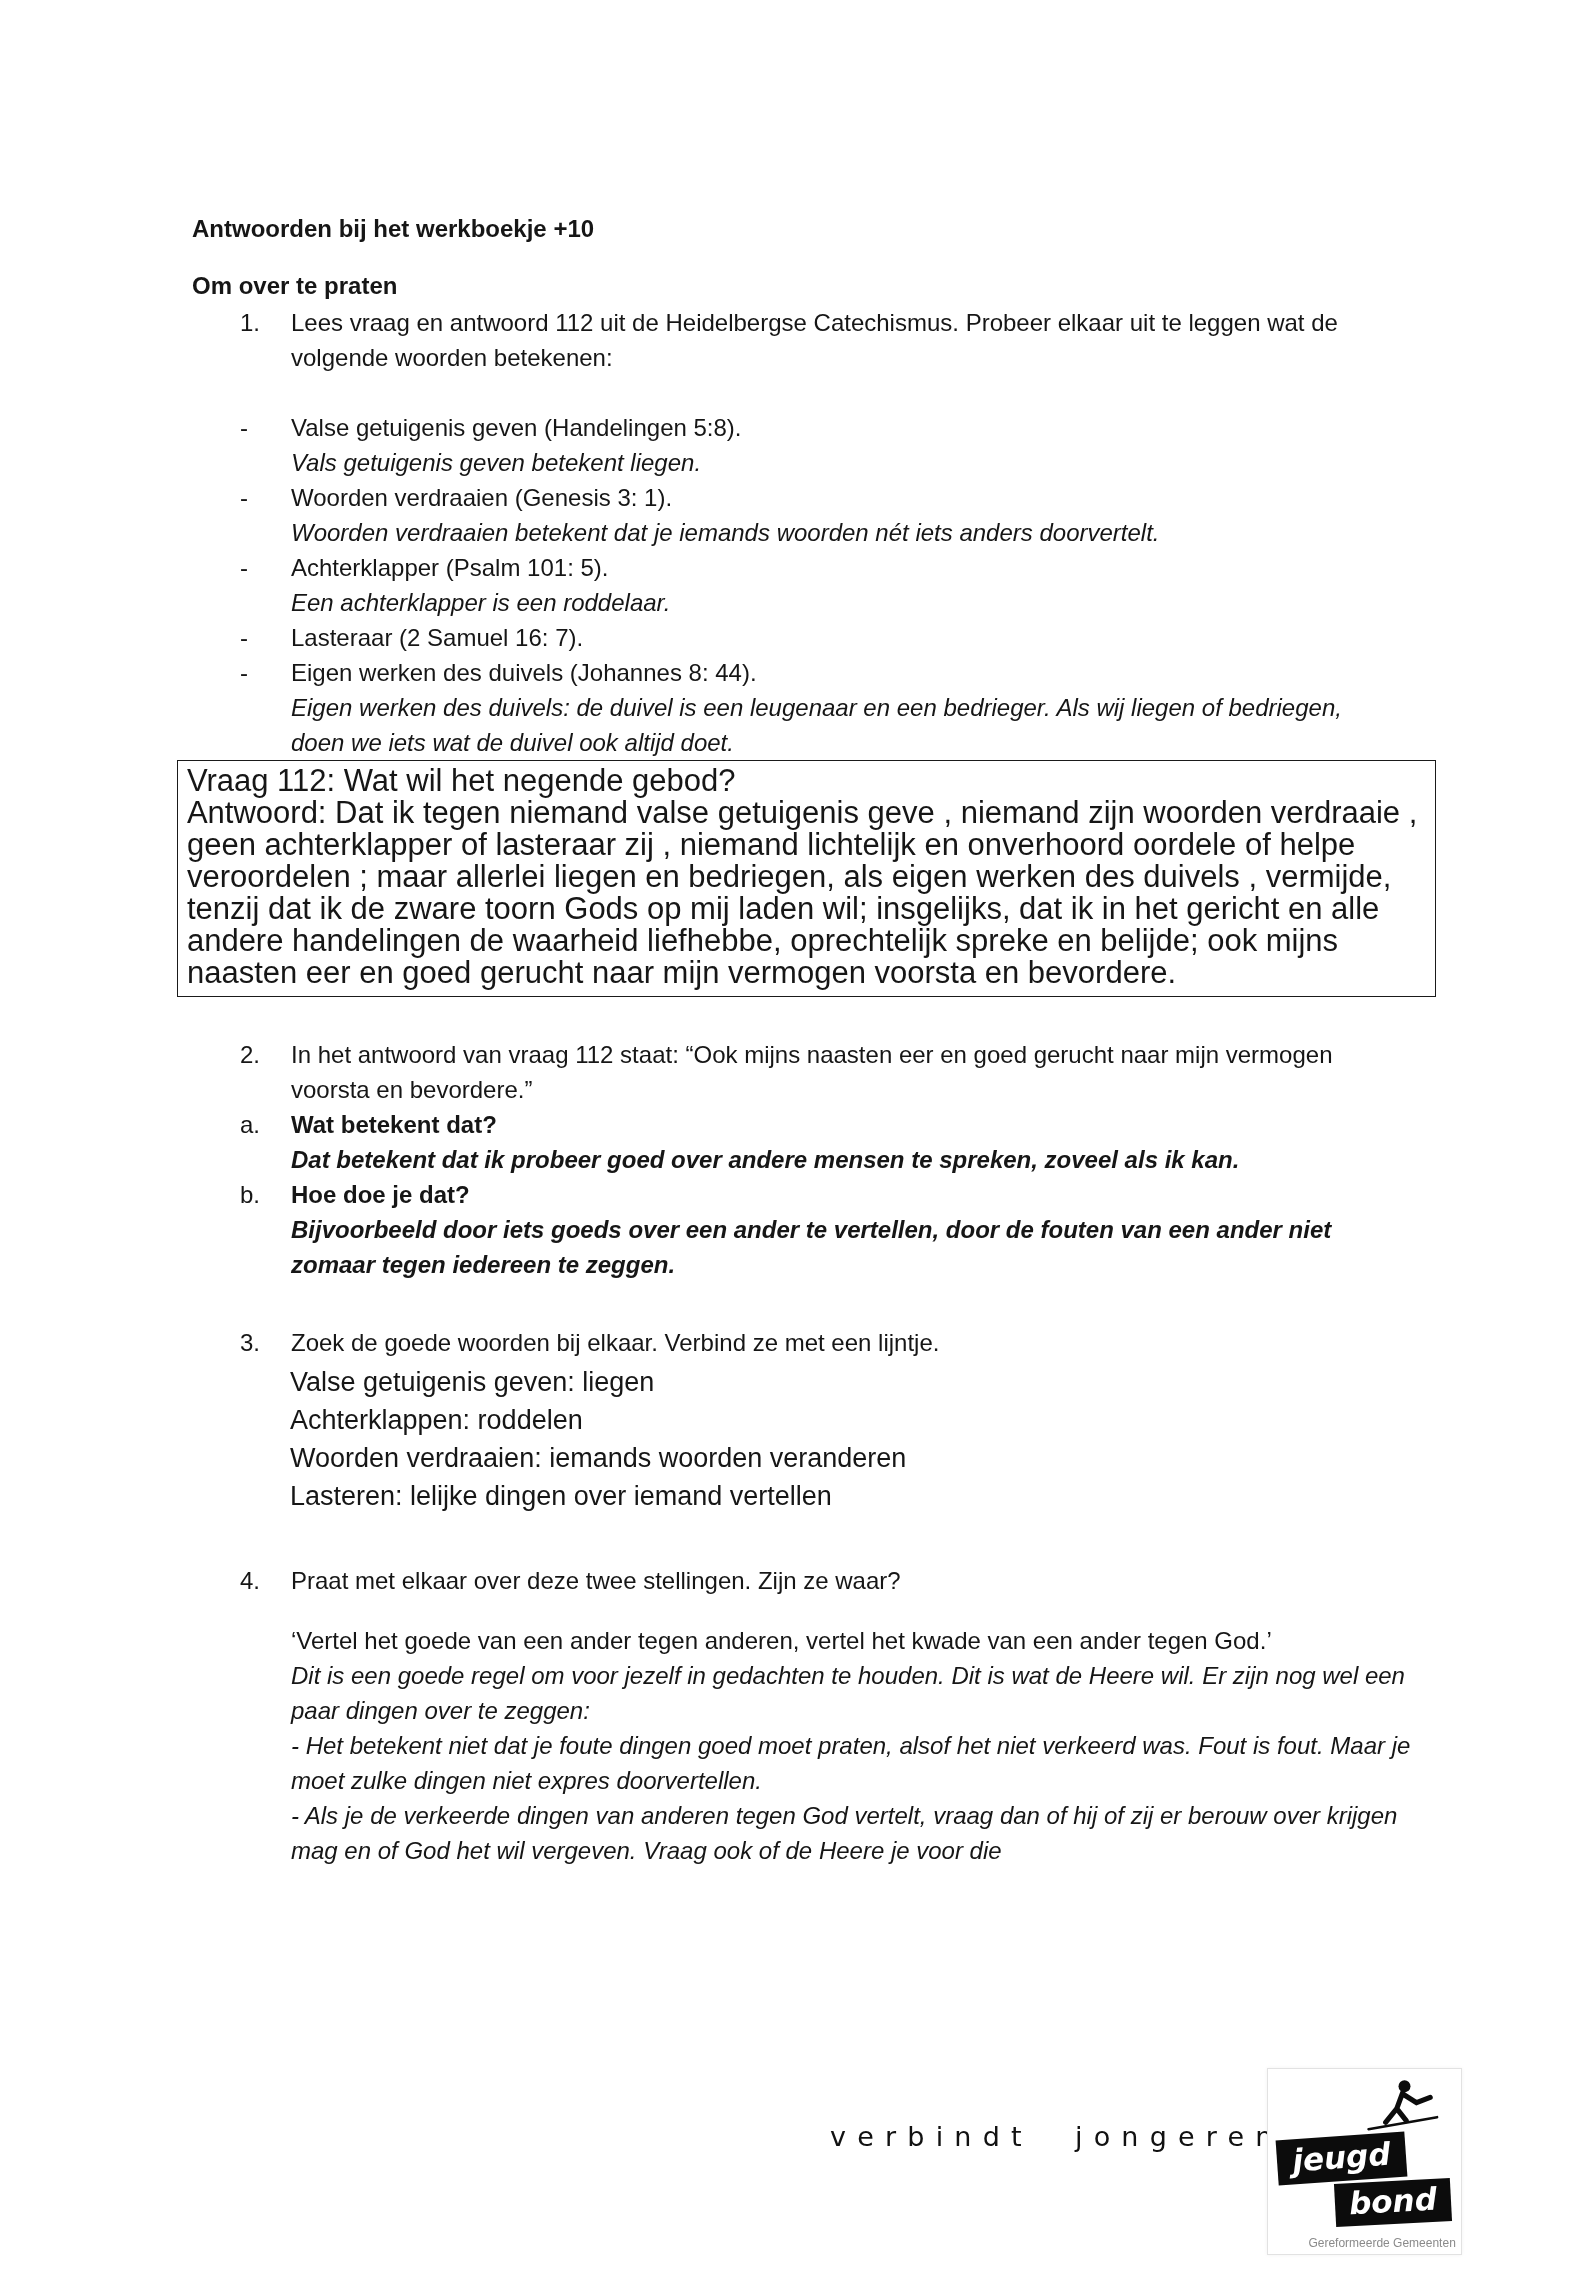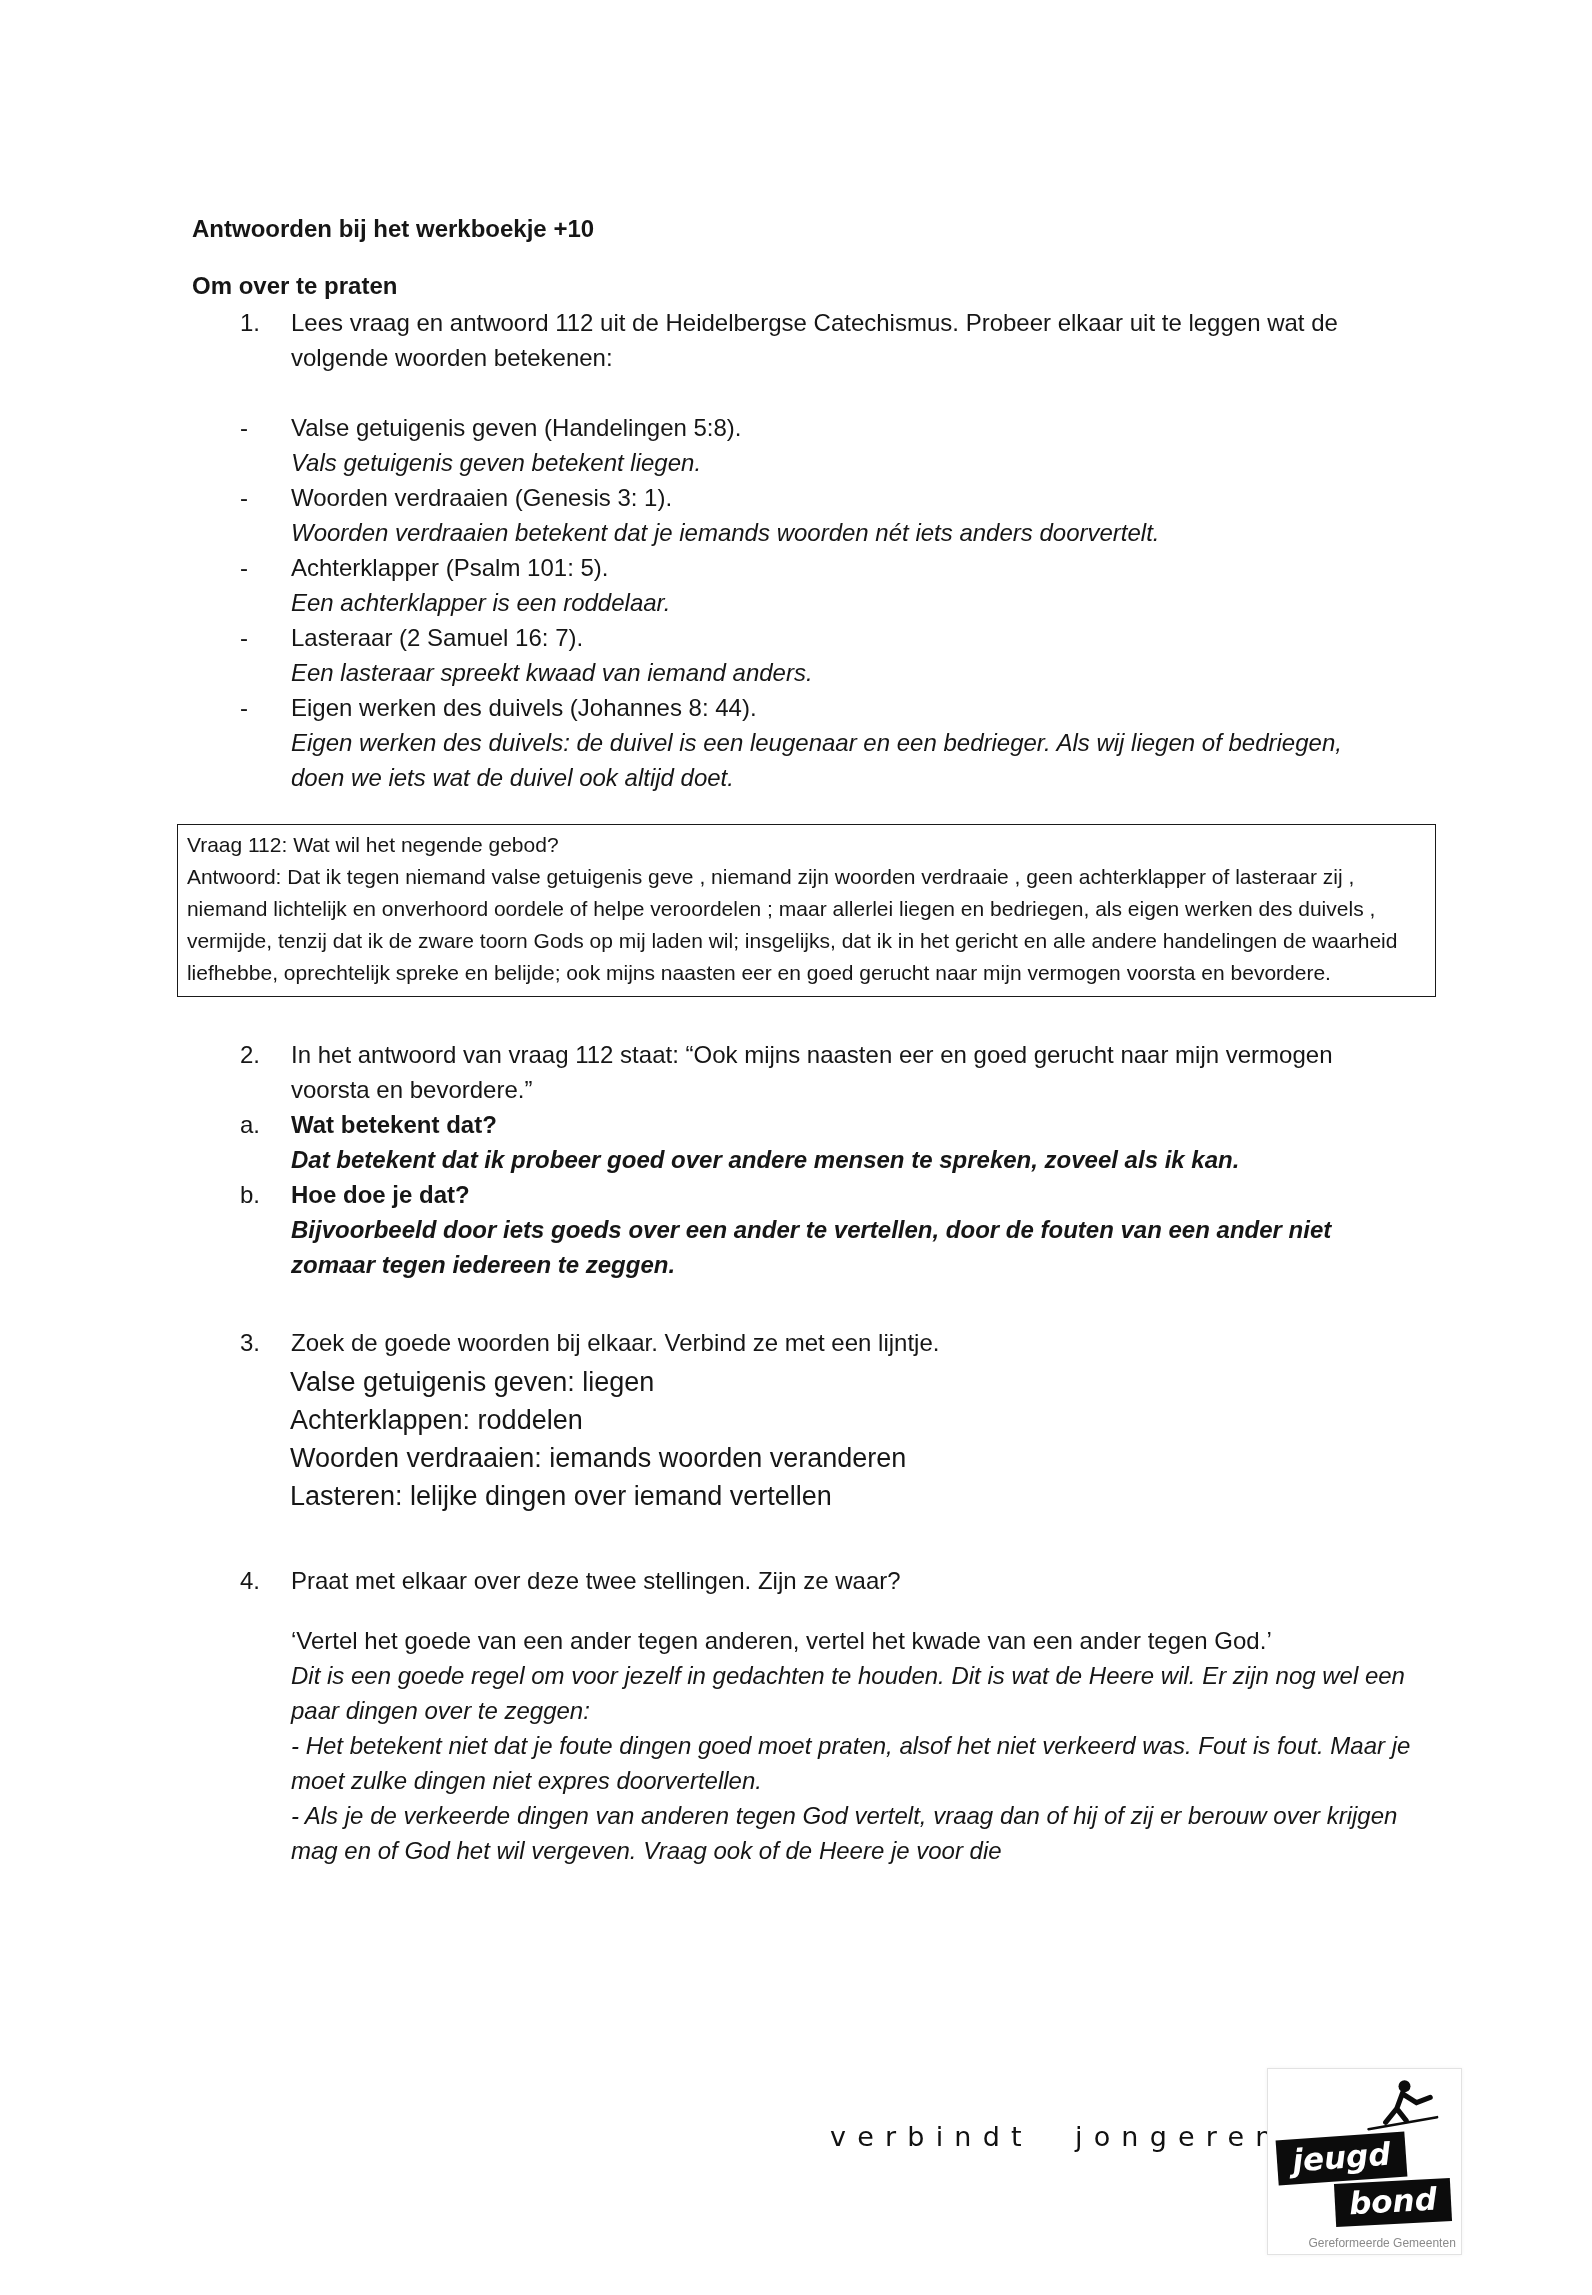--- a/index.html
+++ b/index.html
@@ -27,26 +27,25 @@
   .num-col { flex: 0 0 51px; }
   .num-body { flex: 1 1 auto; padding-right: 35px; }
 
   .dash-list { margin-top: 35px; }
   .dash-row { display: flex; padding-left: 48px; }
   .dash-col { flex: 0 0 51px; }
   .dash-body { flex: 1 1 auto; padding-right: 35px; }
   .answer { font-style: italic; }
 
   .quote-box {
-    margin-top: 29px;
     margin-left: -14.7px;
     width: 1239px;
     border: 1.7px solid #1a1a1a;
     padding: 3.5px 8.6px 7px 8.6px;
-    font-size: 21px;
+    font-size: 31px;
     line-height: 32px;
   }
 
   .sub-row { display: flex; padding-left: 48px; }
   .sub-col { flex: 0 0 51px; }
   .sub-body { flex: 1 1 auto; padding-right: 35px; font-weight: bold; }
 
   .mt-q2 { margin-top: 40px; }
   .mt-q3 { margin-top: 43px; }
   .mt-q4 { margin-top: 48px; }
@@ -137,21 +136,20 @@
         <div class="dash-col">-</div>
         <div class="dash-body">
           <div>Achterklapper (Psalm 101: 5).</div>
           <div class="answer">Een achterklapper is een roddelaar.</div>
         </div>
       </div>
       <div class="dash-row">
         <div class="dash-col">-</div>
         <div class="dash-body">
           <div>Lasteraar (2 Samuel 16: 7).</div>
-          <div class="answer">Een lasteraar spreekt kwaad van iemand anders.</div>
         </div>
       </div>
       <div class="dash-row">
         <div class="dash-col">-</div>
         <div class="dash-body">
           <div>Eigen werken des duivels (Johannes 8: 44).</div>
           <div class="answer">Eigen werken des duivels: de duivel is een leugenaar en een bedrieger. Als wij liegen of bedriegen, doen we iets wat de duivel ook altijd doet.</div>
         </div>
       </div>
     </div>

